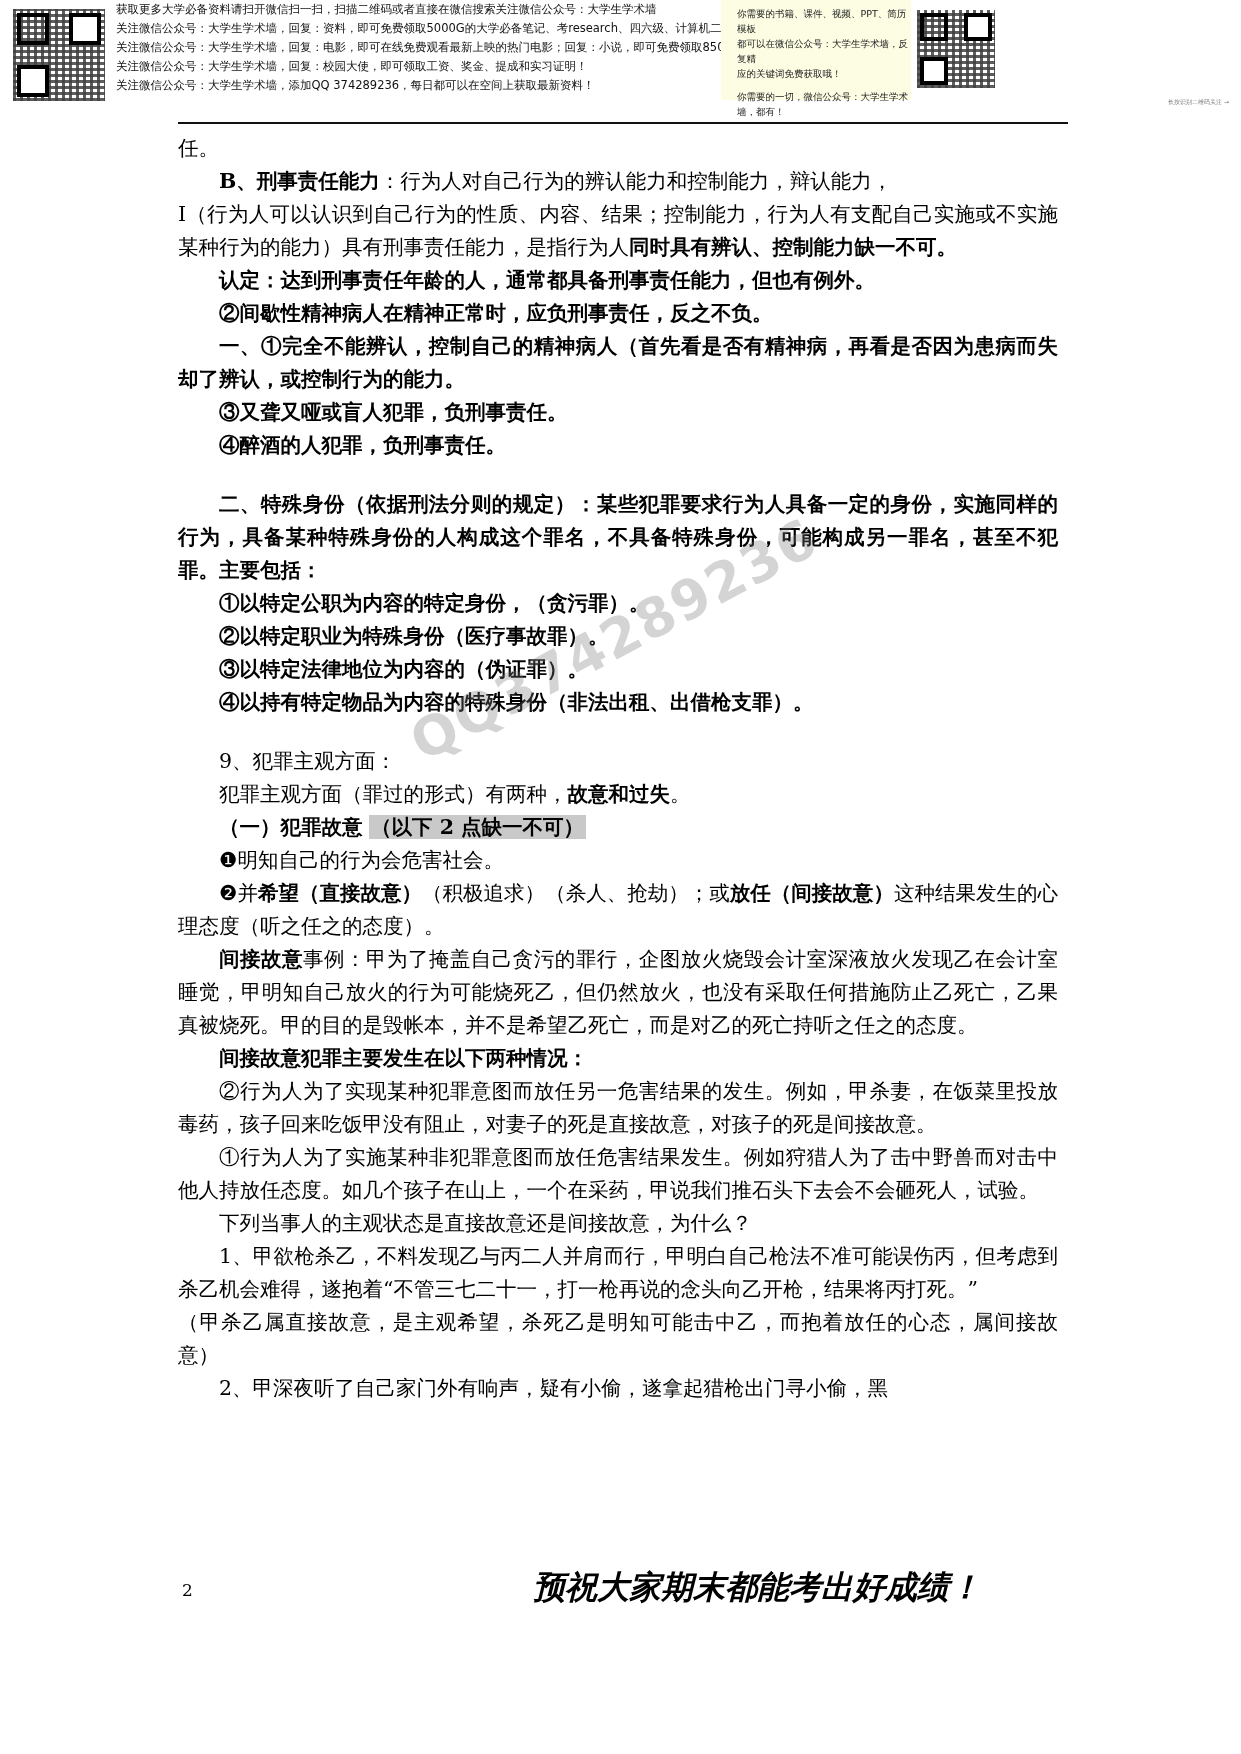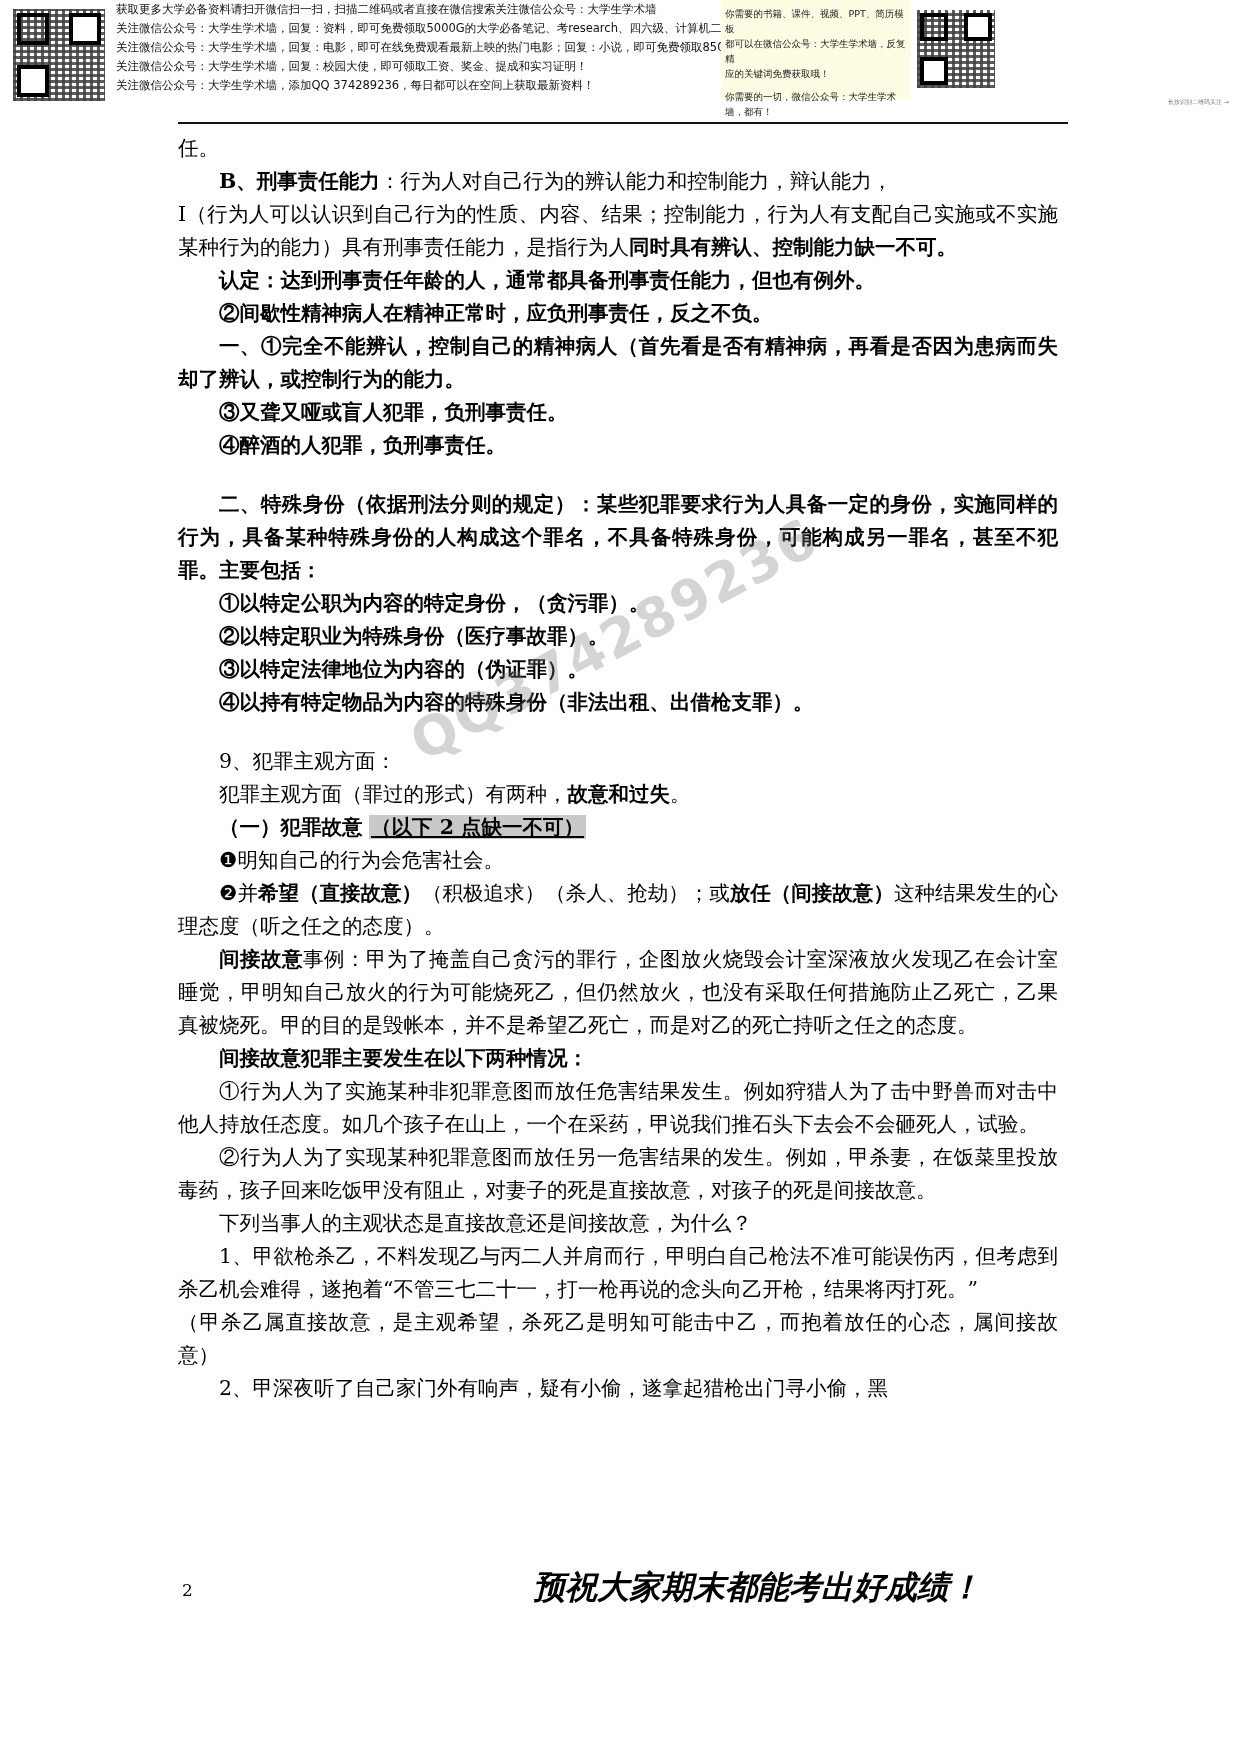--- a/index.html
+++ b/index.html
@@ -98,21 +98,21 @@
   .ad-mid {
     flex: none;
     width: 190px;
     padding-top: 6px;
     font-size: 9.5px;
     line-height: 15px;
     color: #222;
     background: #fdfde4;
     height: 100px;
     box-sizing: border-box;
-    padding-left: 4px;
+    padding-left: 16px;
     padding-right: 2px;
   }
   .ad-mid .bar {
     margin-top: 6px;
     width: 86px;
     height: 11px;
     background: #000;
   }
 
   .ad-card {
@@ -191,21 +191,20 @@
     text-align: justify;
   }
   .content p {
     margin: 0;
   }
   .indent { text-indent: 2em; }
   .gap { height: 26px; }
   .hl {
     background: #c9c9c9;
     padding: 0 2px;
-    text-decoration: underline;
   }
 
   .page-number {
     position: absolute;
     left: 182px;
     top: 1462px;
     font-family: "DejaVu Serif", "Liberation Serif", serif;
     font-size: 17px;
     color: #000;
   }
@@ -292,22 +291,22 @@
       <p class="indent"><b>③以特定法律地位为内容的（伪证罪）。</b></p>
       <p class="indent"><b>④以持有特定物品为内容的特殊身份（非法出租、出借枪支罪）。</b></p>
       <div class="gap"></div>
       <p class="indent">9、犯罪主观方面：</p>
       <p class="indent">犯罪主观方面（罪过的形式）有两种，<b>故意和过失</b>。</p>
       <p class="indent"><b>（一）犯罪故意</b>&nbsp;<span class="hl"><b>（以下 2 点缺一不可）</b></span></p>
       <p class="indent">❶明知自己的行为会危害社会。</p>
       <p class="indent">❷并<b>希望（直接故意）</b>（积极追求）（杀人、抢劫）；或<b>放任（间接故意）</b>这种结果发生的心理态度（听之任之的态度）。</p>
       <p class="indent"><b>间接故意</b>事例：甲为了掩盖自己贪污的罪行，企图放火烧毁会计室深液放火发现乙在会计室睡觉，甲明知自己放火的行为可能烧死乙，但仍然放火，也没有采取任何措施防止乙死亡，乙果真被烧死。甲的目的是毁帐本，并不是希望乙死亡，而是对乙的死亡持听之任之的态度。</p>
       <p class="indent"><b>间接故意犯罪主要发生在以下两种情况：</b></p>
+      <p class="indent">②行为人为了实现某种犯罪意图而放任另一危害结果的发生。例如，甲杀妻，在饭菜里投放毒药，孩子回来吃饭甲没有阻止，对妻子的死是直接故意，对孩子的死是间接故意。</p>
       <p class="indent">①行为人为了实施某种非犯罪意图而放任危害结果发生。例如狩猎人为了击中野兽而对击中他人持放任态度。如几个孩子在山上，一个在采药，甲说我们推石头下去会不会砸死人，试验。</p>
-      <p class="indent">②行为人为了实现某种犯罪意图而放任另一危害结果的发生。例如，甲杀妻，在饭菜里投放毒药，孩子回来吃饭甲没有阻止，对妻子的死是直接故意，对孩子的死是间接故意。</p>
       <p class="indent">下列当事人的主观状态是直接故意还是间接故意，为什么？</p>
       <p class="indent">1、甲欲枪杀乙，不料发现乙与丙二人并肩而行，甲明白自己枪法不准可能误伤丙，但考虑到杀乙机会难得，遂抱着“不管三七二十一，打一枪再说的念头向乙开枪，结果将丙打死。”</p>
       <p class="">（甲杀乙属直接故意，是主观希望，杀死乙是明知可能击中乙，而抱着放任的心态，属间接故意）</p>
       <p class="indent">2、甲深夜听了自己家门外有响声，疑有小偷，遂拿起猎枪出门寻小偷，黑</p>
     </div>
 
   <div class="watermark">QQ374289236</div>
 
   <div class="page-number">2</div>
   <div class="footer-slogan">预祝大家期末都能考出好成绩！</div>

